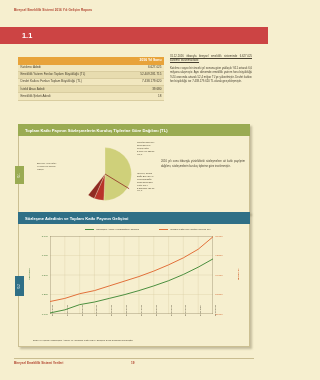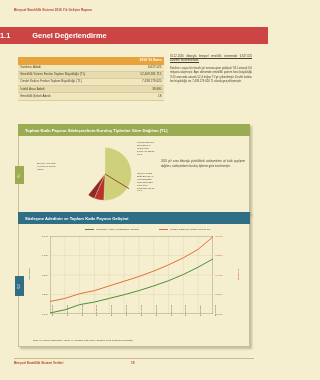--- a/index.html
+++ b/index.html
@@ -35,20 +35,21 @@
     left: 0;
     top: 27px;
     width: 268px;
     height: 17px;
     background: #cc4444;
     display: flex;
     align-items: center;
     color: #ffffff;
   }
   .section-num {
+    margin-left: 22px;
     font-size: 7.4px;
     font-weight: bold;
   }
   .section-name {
     margin-left: 22px;
     font-size: 7.4px;
     font-weight: bold;
   }
 
   
@@ -279,21 +280,20 @@
     color: #b0442f;
   }
 </style>
 </head>
 <body>
 
 <div class="running-header">Bireysel Emeklilik Sistemi 2016 Yılı Gelişim Raporu</div>
 
 <div class="section-bar">
   <div class="section-num">1.1</div>
-  <div class="section-name">Genel Değerlendirme</div>
 </div>
 
 <table class="summary-table">
   <thead>
     <tr>
       <th class="blank"></th>
       <th>2016 Yıl Sonu</th>
     </tr>
   </thead>
   <tbody>

